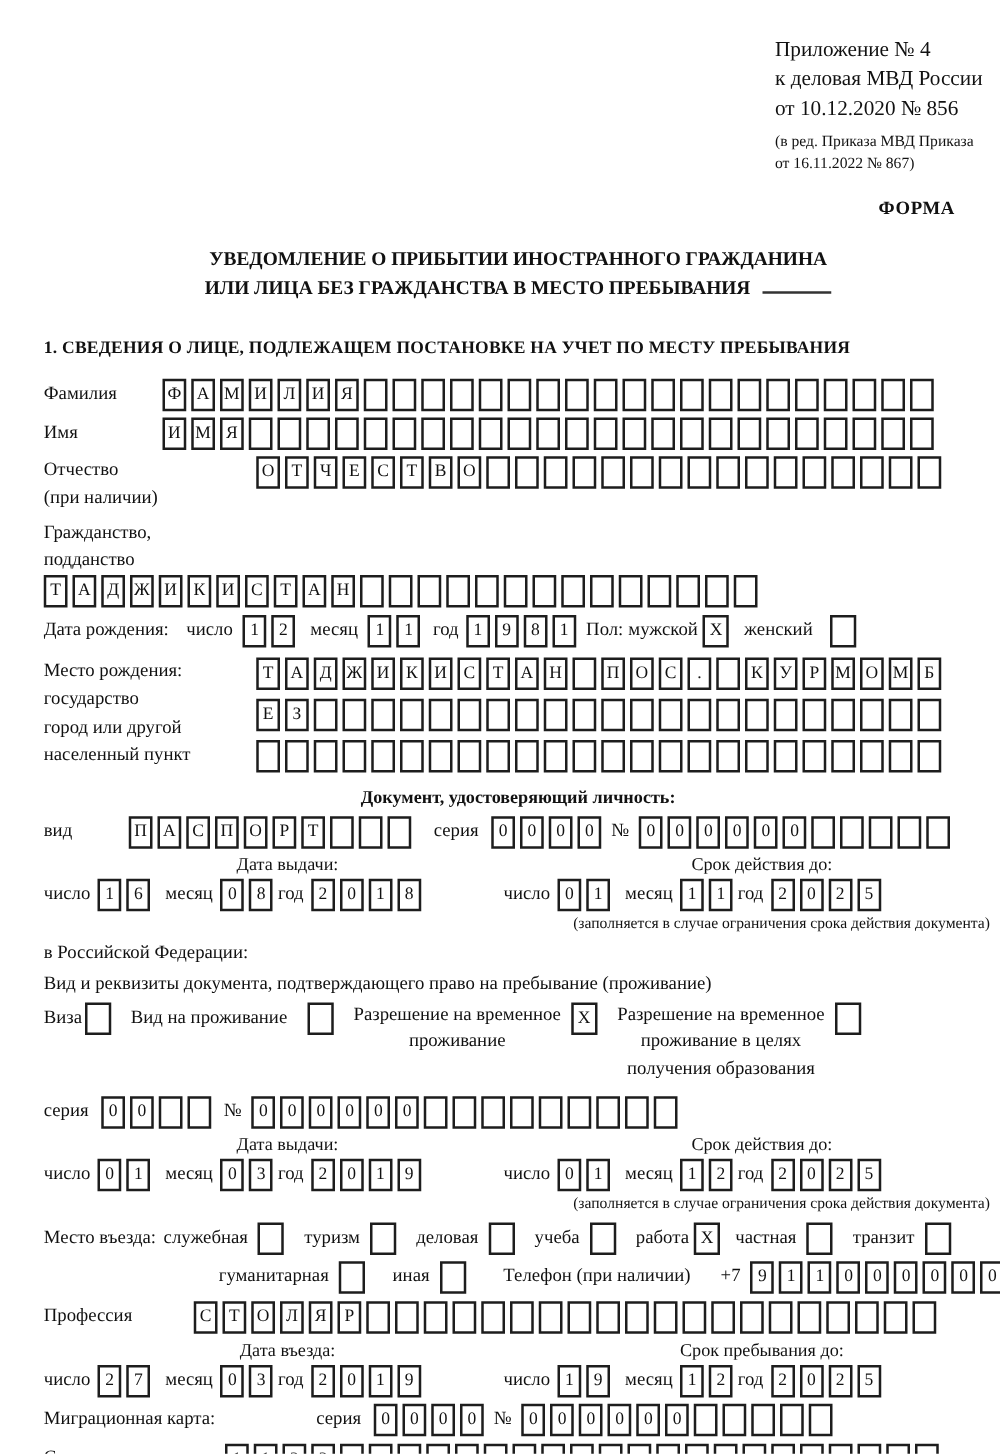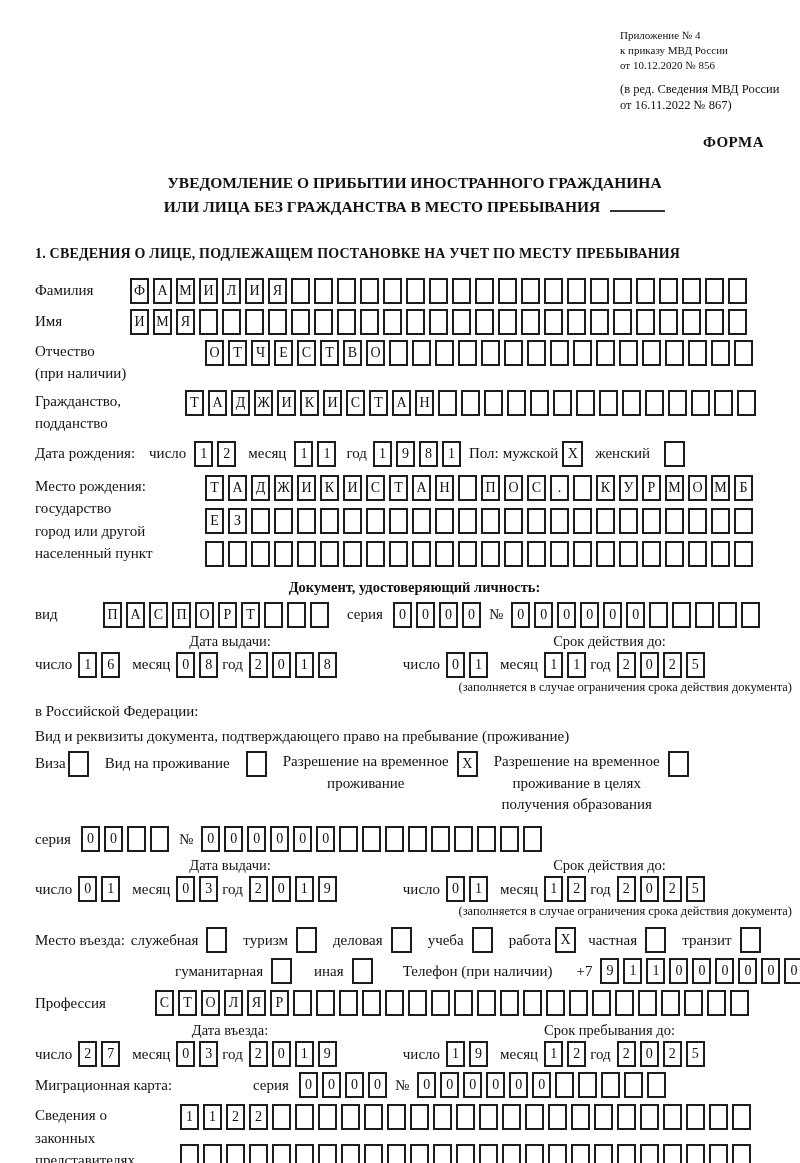--- a/index.html
+++ b/index.html
@@ -1,18 +1,18 @@
 <!DOCTYPE html>
 <html><head>
 <meta charset="utf-8">
 <style>
   html,body{margin:0;padding:0;background:#fff;}
   body{width:800px;height:1163px;font-family:"Liberation Serif",serif;color:#111;overflow:hidden;}
   .page{padding:28px 6px 0 35px;width:759px;}
-  .hdr{margin-left:585px;font-size:11px;line-height:1.38;}
+  .hdr{margin-left:585px;font-size:17px;line-height:1.38;}
   .hdr2{margin-left:585px;font-size:12.5px;line-height:1.35;margin-top:7px;}
   .forma{font-weight:bold;font-size:15px;text-align:right;padding-right:30px;margin-top:20px;letter-spacing:.5px;}
   .title{font-weight:bold;font-size:15.5px;text-align:center;margin-top:20px;line-height:1.5;}
   .tline{border-bottom:2px solid #333;display:inline-block;width:55px;height:13px;margin-left:10px;}
   .sect{font-weight:bold;font-size:14px;margin-top:28px;margin-bottom:16px;letter-spacing:.2px;}
   .row{display:flex;align-items:center;margin-bottom:5px;}
   .rowt{display:flex;align-items:flex-start;margin-bottom:5px;}
   .lab{font-size:15px;flex:none;}
   .lab2{font-size:15px;flex:none;line-height:1.5;}
   .cells{display:inline-flex;flex:none;}
@@ -34,25 +34,25 @@
   .opt .lab{margin-right:8px;}
   .optc{text-align:center;font-size:15px;line-height:1.45;margin-right:8px;}
 </style>
 </head>
 <body>
 
 <div class="page">
 
   <div class="hdr">
     <div>Приложение № 4</div>
-    <div>к приказу МВД России</div>
+    <div>к деловая МВД России</div>
     <div>от 10.12.2020 № 856</div>
   </div>
   <div class="hdr2">
-    <div>(в ред. Сведения МВД России</div>
+    <div>(в ред. Приказа МВД Приказа</div>
     <div>от 16.11.2022 № 867)</div>
   </div>
 
   <div class="forma">ФОРМА</div>
 
   <div class="title">
     <div>УВЕДОМЛЕНИЕ О ПРИБЫТИИ ИНОСТРАННОГО ГРАЖДАНИНА</div>
     <div><span>ИЛИ ЛИЦА БЕЗ ГРАЖДАНСТВА В МЕСТО ПРЕБЫВАНИЯ</span><span class="tline"></span></div>
   </div>
 
@@ -150,21 +150,21 @@
         <span class="cell"></span>
         <span class="cell"></span>
         <span class="cell"></span>
         <span class="cell"></span>
         <span class="cell"></span>
         <span class="cell"></span>
         <span class="cell"></span>
       </span>
   </div>
 
-  <div class="rowt" style="margin-top:2px;">
+  <div class="rowt" style="margin-top:2px;flex-direction:column;">
     <span class="lab2 w150">
       <span>Гражданство,</span><br>
       <span>подданство</span>
     </span>
     <span class="cells">
         <span class="cell">Т</span>
         <span class="cell">А</span>
         <span class="cell">Д</span>
         <span class="cell">Ж</span>
         <span class="cell">И</span>

